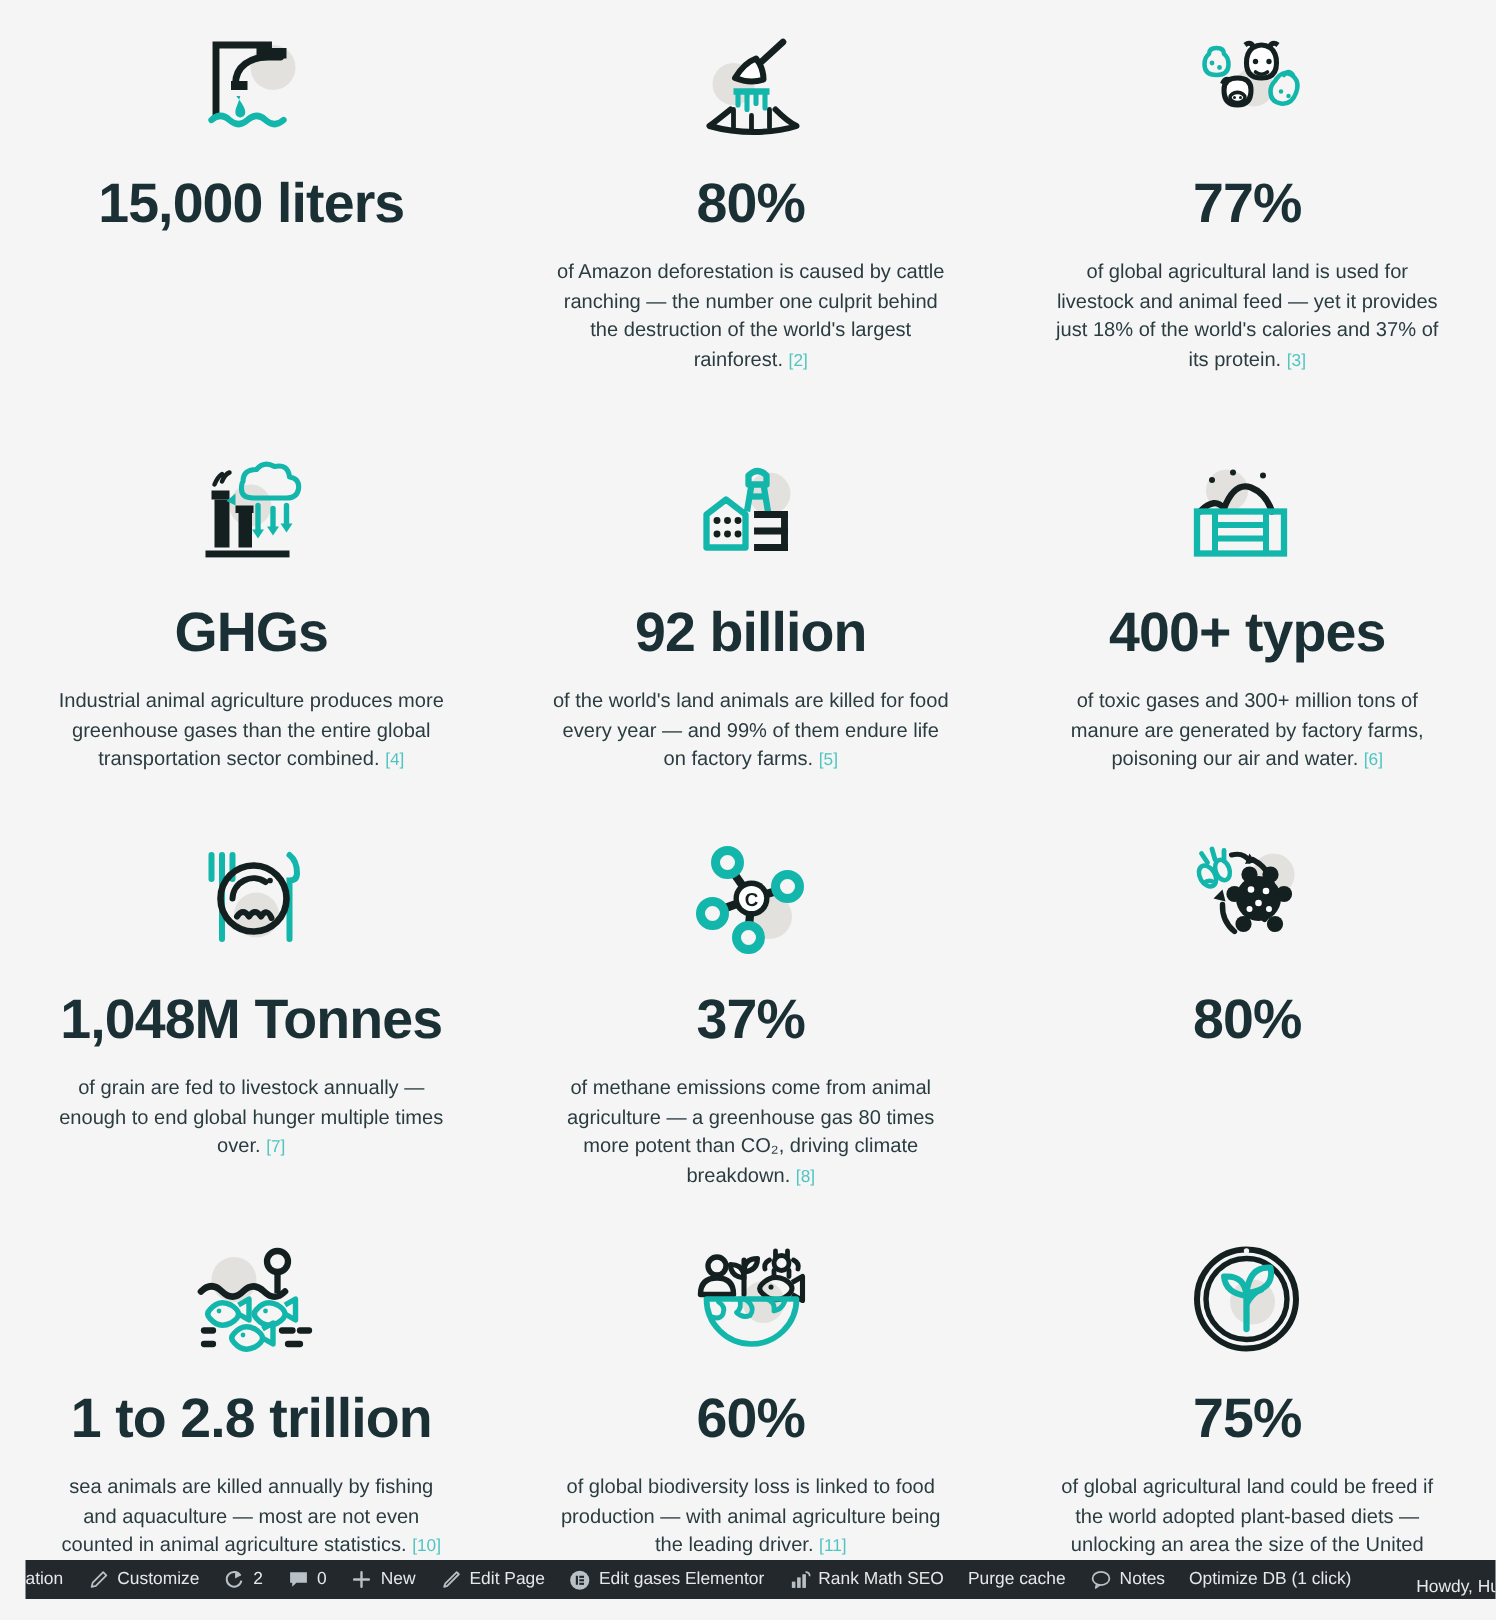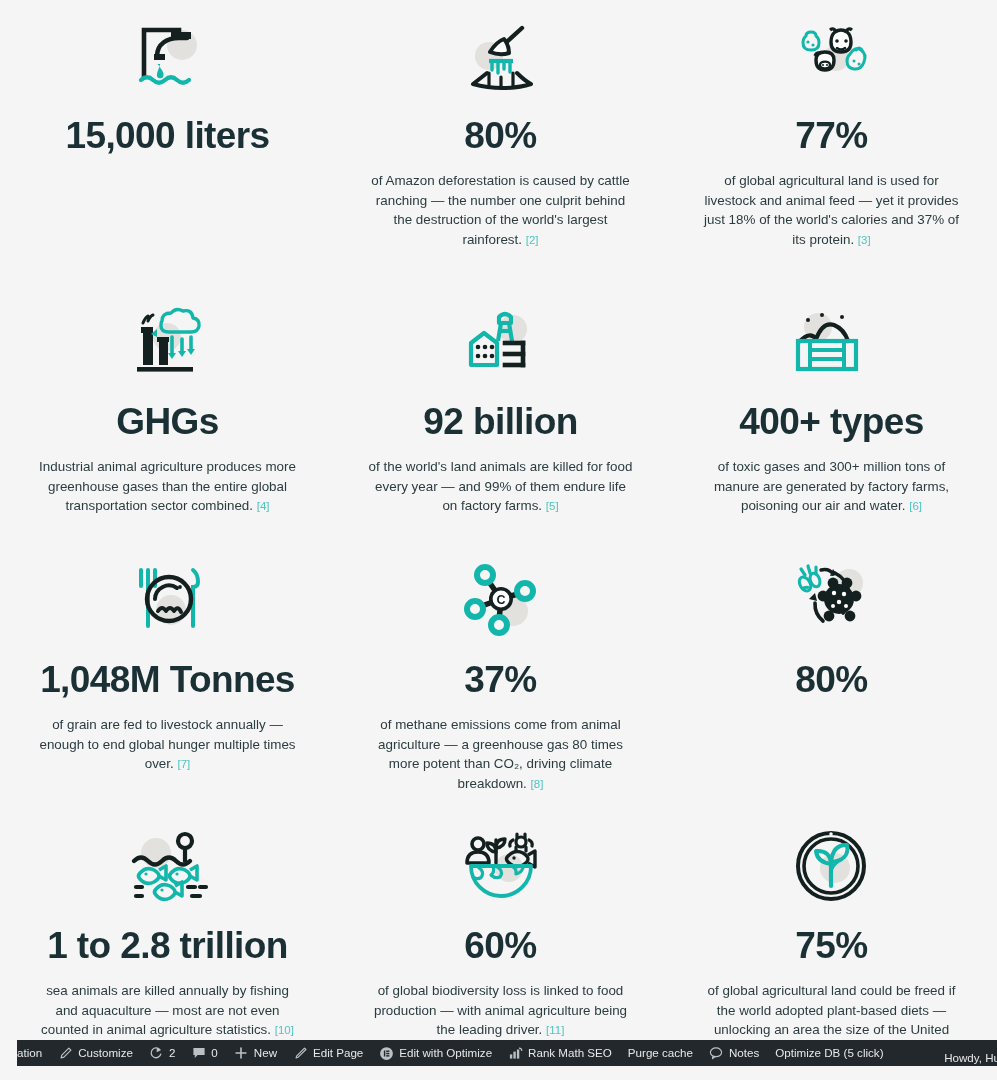--- a/index.html
+++ b/index.html
@@ -541,21 +541,21 @@
       <div class="ab-item">
         <span class="ab-ico">
           <svg width="15" height="15" viewBox="0 0 20 20">
               <circle cx="10" cy="10" r="8.5" fill="#b9c0c6"></circle>
               <rect x="6.5" y="6" width="1.9" height="8" fill="#23282d"></rect>
               <rect x="9.6" y="6" width="4.2" height="1.9" fill="#23282d"></rect>
               <rect x="9.6" y="9.1" width="4.2" height="1.9" fill="#23282d"></rect>
               <rect x="9.6" y="12.2" width="4.2" height="1.9" fill="#23282d"></rect>
             </svg>
         </span>
-        <span>Edit with Optimize</span>
+        <span>Edit gases Elementor</span>
       </div>
 
       <div class="ab-item">
         <span class="ab-ico">
           <svg width="15" height="14" viewBox="0 0 20 20">
               <rect x="2" y="12" width="3.4" height="6" fill="#b9c0c6"></rect>
               <rect x="7" y="8" width="3.4" height="10" fill="#b9c0c6"></rect>
               <rect x="12" y="5" width="3.4" height="13" fill="#b9c0c6"></rect>
               <path d="M15 3 q4 0 4 4" stroke="#b9c0c6" stroke-width="1.6" fill="none"></path>
             </svg>
@@ -571,21 +571,21 @@
         <span class="ab-ico">
           <svg width="14" height="14" viewBox="0 0 20 20">
               <ellipse cx="10" cy="9" rx="8" ry="6.3" fill="none" stroke="#b9c0c6" stroke-width="1.7"></ellipse>
               <path d="M6 14 L5 18 L9 15" fill="none" stroke="#b9c0c6" stroke-width="1.7" stroke-linejoin="round"></path>
             </svg>
         </span>
         <span>Notes</span>
       </div>
 
       <div class="ab-item">
-        <span>Optimize DB (5 click)</span>
+        <span>Optimize DB (1 click)</span>
       </div>
     </div>
 
     <div class="ab-right">
       <div class="ab-item">
         <span>Howdy, Hu</span>
       </div>
     </div>
   </div>
 

